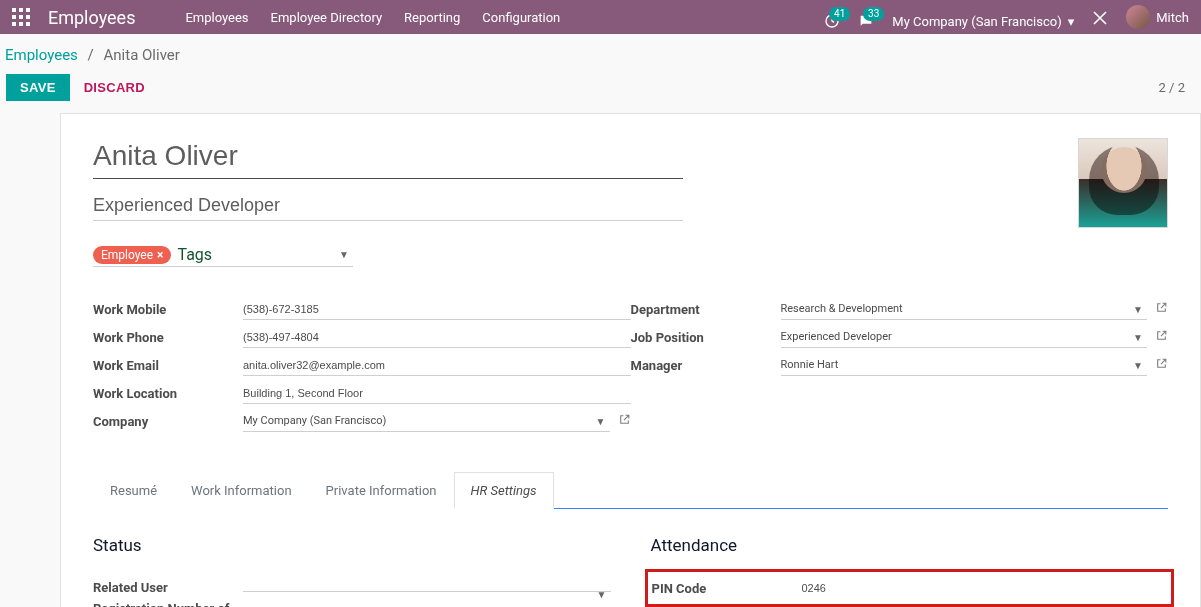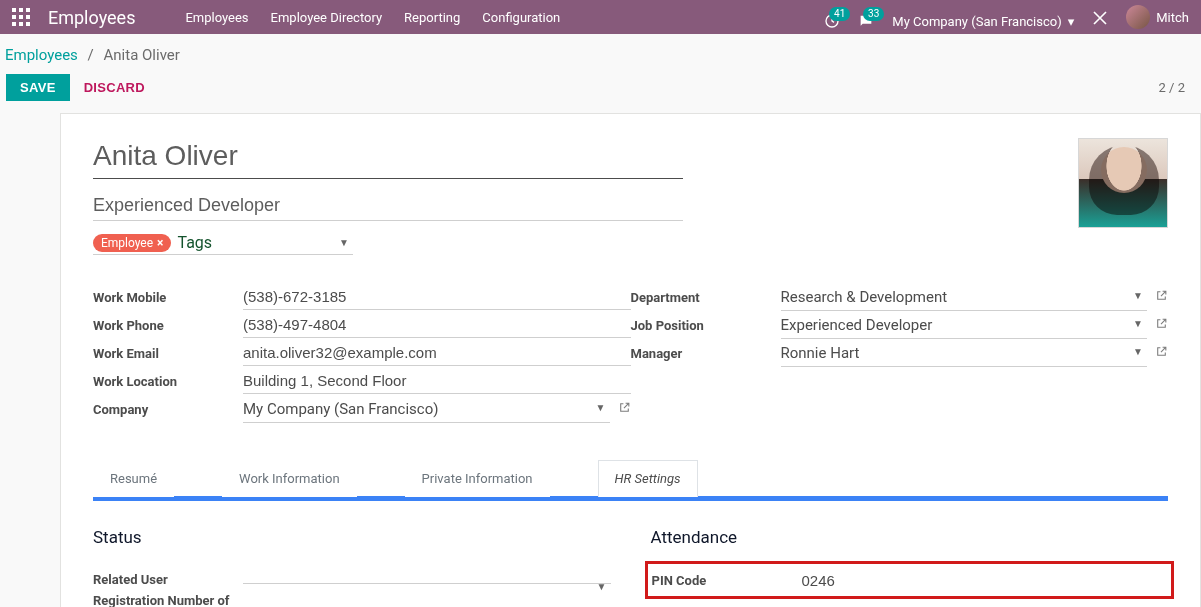--- a/index.html
+++ b/index.html
@@ -30,42 +30,42 @@
 
 .sheet-wrap { padding: 0 0 20px 60px; }
 .sheet { background: #fff; border: 1px solid #e2e2e0; border-top: 1px solid #e2e2e0; padding: 24px 32px 40px 32px; max-width: 1141px; position: relative; }
 
 .title-block { position: relative; }
 .emp-name { width: 590px; }
 .emp-name input { font-size: 28px; font-weight: 400; color: #5d5d5d; border: none; border-bottom: 1px solid #4c4c4c; width: 100%; padding: 2px 0 6px 0; outline: none; }
 .emp-title { width: 590px; margin-top: 14px; }
 .emp-title input { font-size: 18px; color: #5d5d5d; border: none; border-bottom: 1px solid #cfcfcf; width: 100%; padding: 2px 0 4px 0; outline: none; }
 
-.tags-row { width: 260px; margin-top: 12px; display: flex; align-items: center; border-bottom: 1px solid #cfcfcf; padding-bottom: 2px; position: relative; }
+.tags-row { width: 260px; margin-top: 24px; display: flex; align-items: center; border-bottom: 1px solid #cfcfcf; padding-bottom: 2px; position: relative; }
 .tag-chip { background: #f06050; color: #fff; border-radius: 12px; padding: 2px 8px; font-size: 12px; display: inline-flex; align-items: center; gap: 4px; }
 .tag-chip .x { cursor: pointer; font-weight: bold; }
 .tags-placeholder { color: #14532d; margin-left: 6px; font-size: 16px; }
 .tags-caret { position: absolute; right: 4px; color: #666; font-size: 10px; }
 
 .photo { position: absolute; right: 0; top: 0; width: 90px; height: 90px; border: 1px solid #d7d7d7; background: linear-gradient(180deg,#ece4dc 0%,#dcc9bd 45%,#3b2f2a 46%,#1aa196 100%); }
 .photo::before { content:''; position:absolute; left:22px; top:8px; width:46px; height:46px; border-radius:50%; background: #e6c9b5; }
 .photo::after { content:''; position:absolute; left:10px; top:6px; width:70px; height:70px; border-radius:50% 50% 40% 40%; background: radial-gradient(ellipse at 50% 30%, rgba(0,0,0,0) 35%, #3a2824 36%); mix-blend-mode: multiply; opacity:.55;}
 
 .fields-grid { display: flex; margin-top: 28px; }
 .col { flex: 1; }
 .field-row { display: flex; align-items: center; min-height: 28px; margin-bottom: 0; }
 .field-label { width: 150px; font-weight: 700; font-size: 13px; color: #4c4c4c; }
 .field-input { flex: 1; position: relative; }
-.field-input input, .field-input .select { width: 100%; border: none; border-bottom: 1px solid #cfcfcf; padding: 4px 18px 4px 0; font-size: 15px; color: #4c4c4c; outline: none; background: transparent; }
+.field-input input, .field-input .select { width: 100%; border: none; border-bottom: 1px solid #cfcfcf; padding: 4px 18px 4px 0; font-size: 11px; color: #4c4c4c; outline: none; background: transparent; }
 .field-input .select { cursor: pointer; display: block; }
 .field-input .caret { position: absolute; right: 4px; top: 6px; color: #666; font-size: 10px; pointer-events: none; }
 .ext-link { margin-left: 8px; color: #7c7c7c; cursor: pointer; }
 .ext-link svg { width: 13px; height: 13px; }
 
-.tabs { display: flex; border-bottom: 5px solid #3b82f6; margin-top: 36px; gap: 48px; }
+.tabs { display: flex; border-bottom: 1px solid #3b82f6; margin-top: 36px; }
 .tab { padding: 10px 16px; font-size: 13px; color: #6c757d; cursor: pointer; border: 1px solid transparent; border-bottom: none; position: relative; top: 1px; background: #fff; }
 .tab.active { color: #4c4c4c; border-color: #dee2e6; border-bottom: 1px solid #fff; font-style: italic; }
 
 .tab-content { padding-top: 26px; display: flex; gap: 40px; }
 .section-title { font-size: 17px; color: #0f172a; margin-bottom: 18px; font-weight: 400; }
 .tab-col { flex: 1; }
 
 .highlight-box { border: 3px solid #d11a1a; padding: 2px 4px; margin: -4px -6px 6px -6px; }
 .btn-link { color: #00a09d; font-weight: 600; cursor: pointer; }
 </style>

